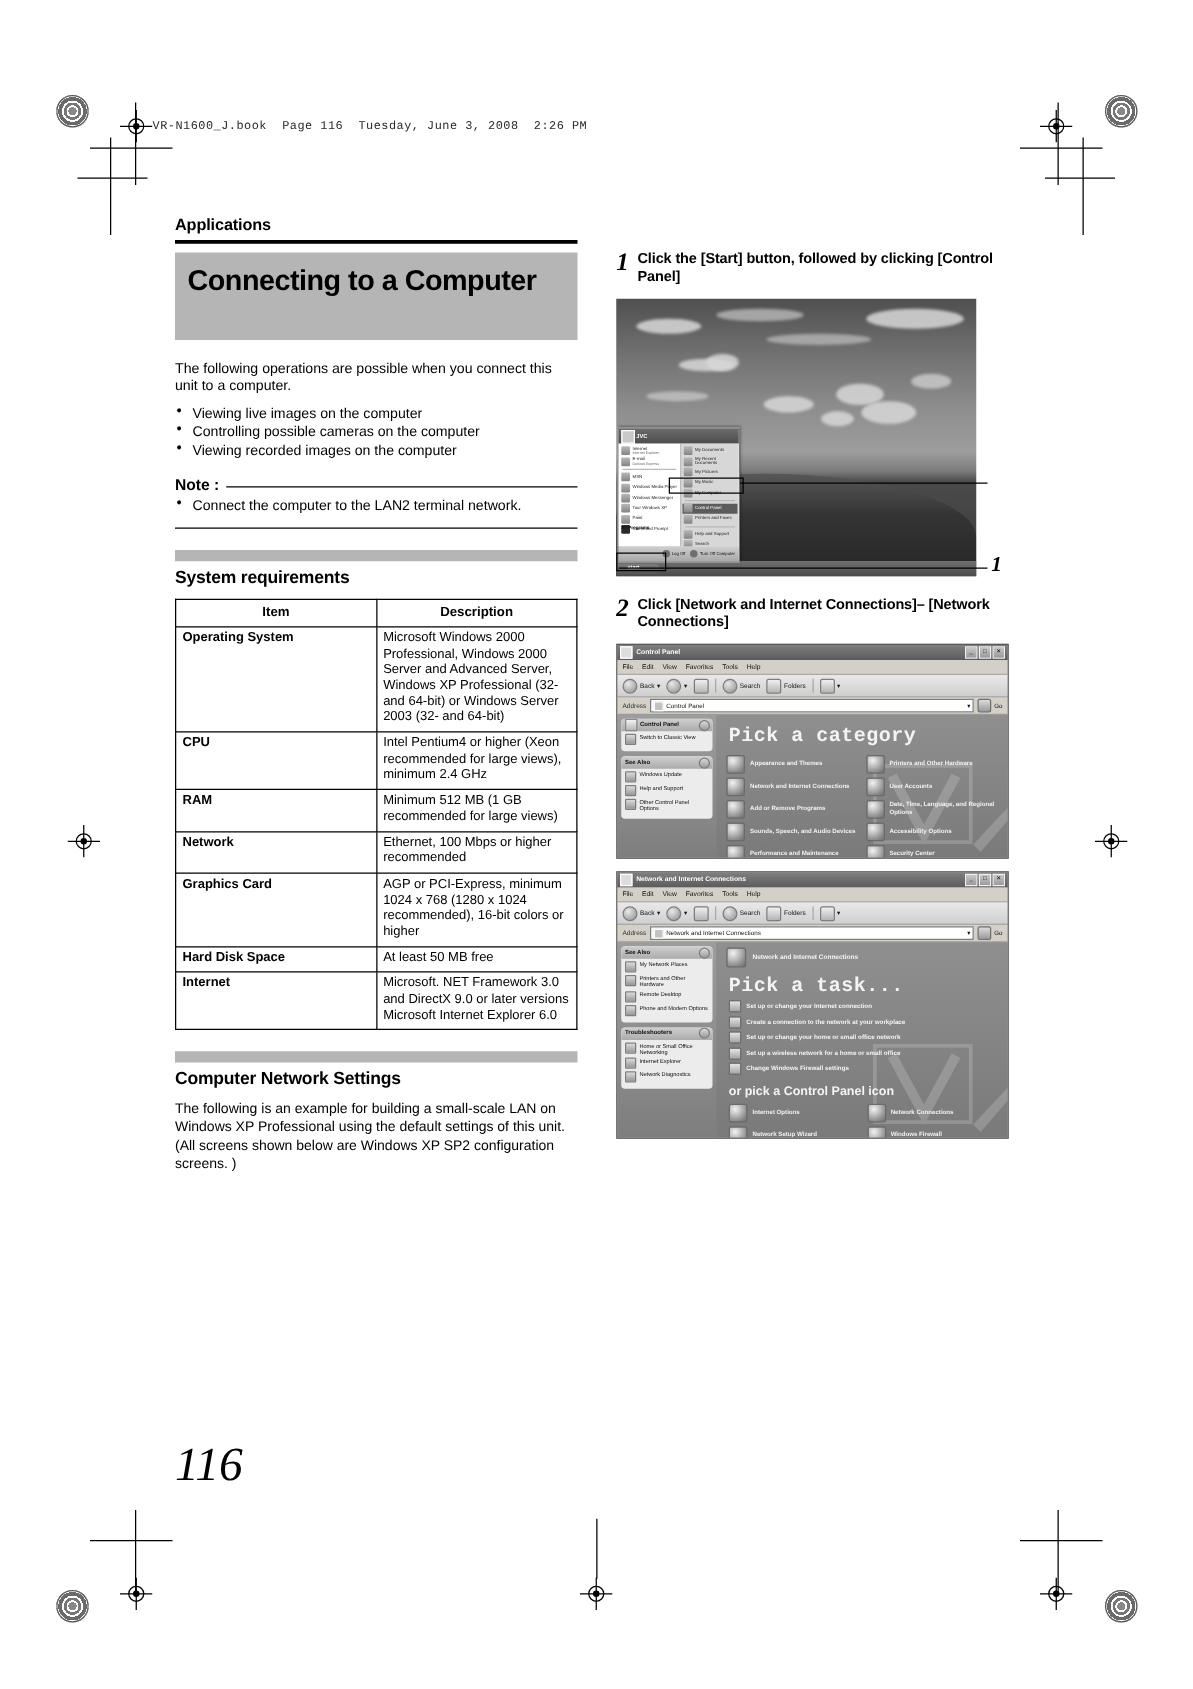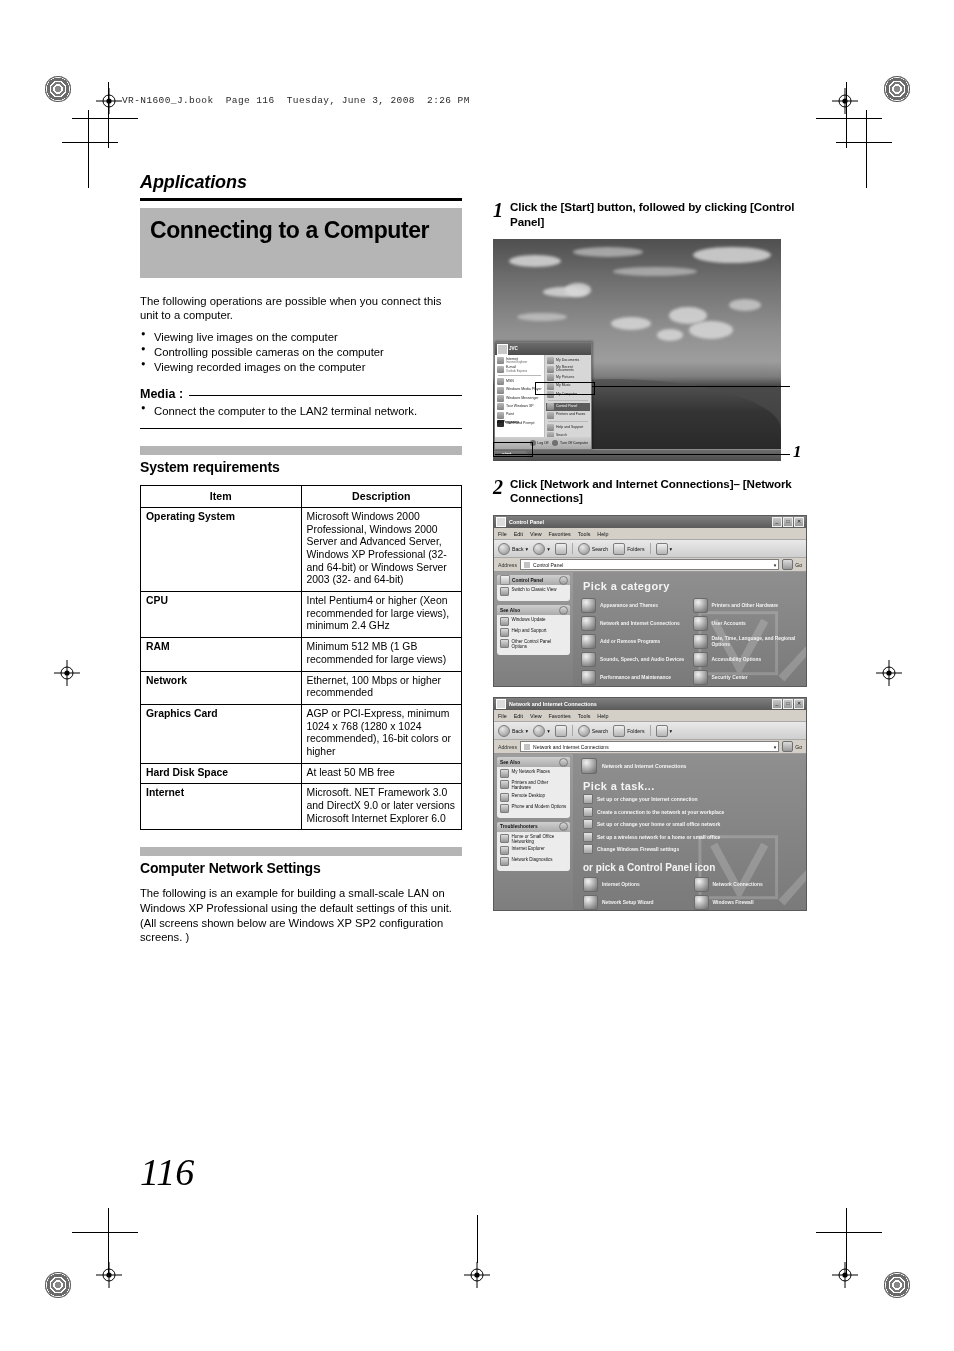--- a/index.html
+++ b/index.html
@@ -17,21 +17,21 @@
   .cmark.h{height:1px;}
   .cmark.v{width:1px;}
 
   
   .filehdr{position:absolute;left:122px;top:95px;font-family:"Liberation Mono",monospace;
            font-size:9.5px;letter-spacing:.4px;color:#2a2a2a;white-space:pre;}
 
   .colL{position:absolute;left:140px;top:172px;width:322px;}
   .colR{position:absolute;left:493px;top:200px;width:318px;}
 
-  .apptitle{font-size:18px;font-weight:bold;letter-spacing:-.1px;margin:0 0 5px 0;font-style:italic;}
+  .apptitle{font-size:13px;font-weight:bold;letter-spacing:-.1px;margin:0 0 5px 0;}
   .rule-thick{height:3px;background:#000;margin-bottom:7px;}
 
   .titlebox{background:#b5b5b5;height:70px;position:relative;}
   .titlebox h1{margin:0;padding:10px 0 0 10px;font-size:23px;font-weight:bold;
      letter-spacing:-.4px;line-height:1.1;}
 
   .para{font-size:11.3px;line-height:1.28;margin:16px 0 0 0;}
   ul.bl{list-style:none;margin:7px 0 0 0;padding:0;}
   ul.bl li{font-size:11.3px;line-height:1.33;padding-left:14px;position:relative;}
   ul.bl li:before{content:"\25CF";position:absolute;left:1px;top:-1px;font-size:7.5px;}
@@ -145,22 +145,22 @@
       background:linear-gradient(#d9d9d9,#9b9b9b);border:1px solid #7b7b7b;}
   .panel-b{padding:2px 3px 3px 3px;}
   .pl{display:flex;gap:2.5px;align-items:flex-start;margin-bottom:2px;}
   .pl i{width:7px;height:7px;flex:none;border-radius:1px;
       background:linear-gradient(#dcdcdc,#969696);border:1px solid #7e7e7e;}
   .pl span{font-size:4.5px;color:#111;line-height:1.15;}
 
   .pane-r{flex:1;position:relative;overflow:hidden;
       background:linear-gradient(#8f8f8f,#7a7a7a);}
   .wm{position:absolute;right:-6px;bottom:-20px;width:118px;height:100px;opacity:.18;}
-  .pickhdr{font-size:11px;font-weight:bold;color:#f4f4f4;letter-spacing:.4px;
-      padding:8px 0 0 10px;position:relative;z-index:2;}
+  .pickhdr{font-size:16px;font-weight:bold;color:#f4f4f4;letter-spacing:.4px;
+      padding:8px 0 0 10px;position:relative;z-index:2;font-family:Liberation Mono, monospace;}
   .cats{position:relative;z-index:2;display:grid;grid-template-columns:1fr 1fr;
       gap:3px 4px;padding:6px 6px 0 8px;}
   .cat{display:flex;align-items:center;gap:4px;}
   .cat i{width:13px;height:13px;flex:none;border-radius:2px;
       background:radial-gradient(circle at 32% 26%,#f2f2f2,#8f8f8f 70%,#6e6e6e);
       border:1px solid #6b6b6b;}
   .cat span{font-size:4.9px;color:#f2f2f2;font-weight:bold;line-height:1.12;}
 
   .nhdr{display:flex;align-items:center;gap:5px;padding:4px 0 0 8px;position:relative;z-index:2;}
   .nhdr i{width:14px;height:14px;border-radius:2px;
@@ -275,21 +275,21 @@
   <p class="para">The following operations are possible when you connect this unit to a computer.</p>
 
   <ul class="bl">
     <li>Viewing live images on the computer</li>
     <li>Controlling possible cameras on the computer</li>
     <li>Viewing recorded images on the computer</li>
   </ul>
 
   <div class="note-wrap">
     <div class="note-head">
-      <span class="lbl">Media :</span>
+      <span class="lbl">Note :</span>
       <span class="ln"></span>
     </div>
     <ul class="bl">
       <li>Connect the computer to the LAN2 terminal network.</li>
     </ul>
     <div class="rule-thin"></div>
   </div>
 
   <div class="sec-band"></div>
   <h2 class="sec">System requirements</h2>

